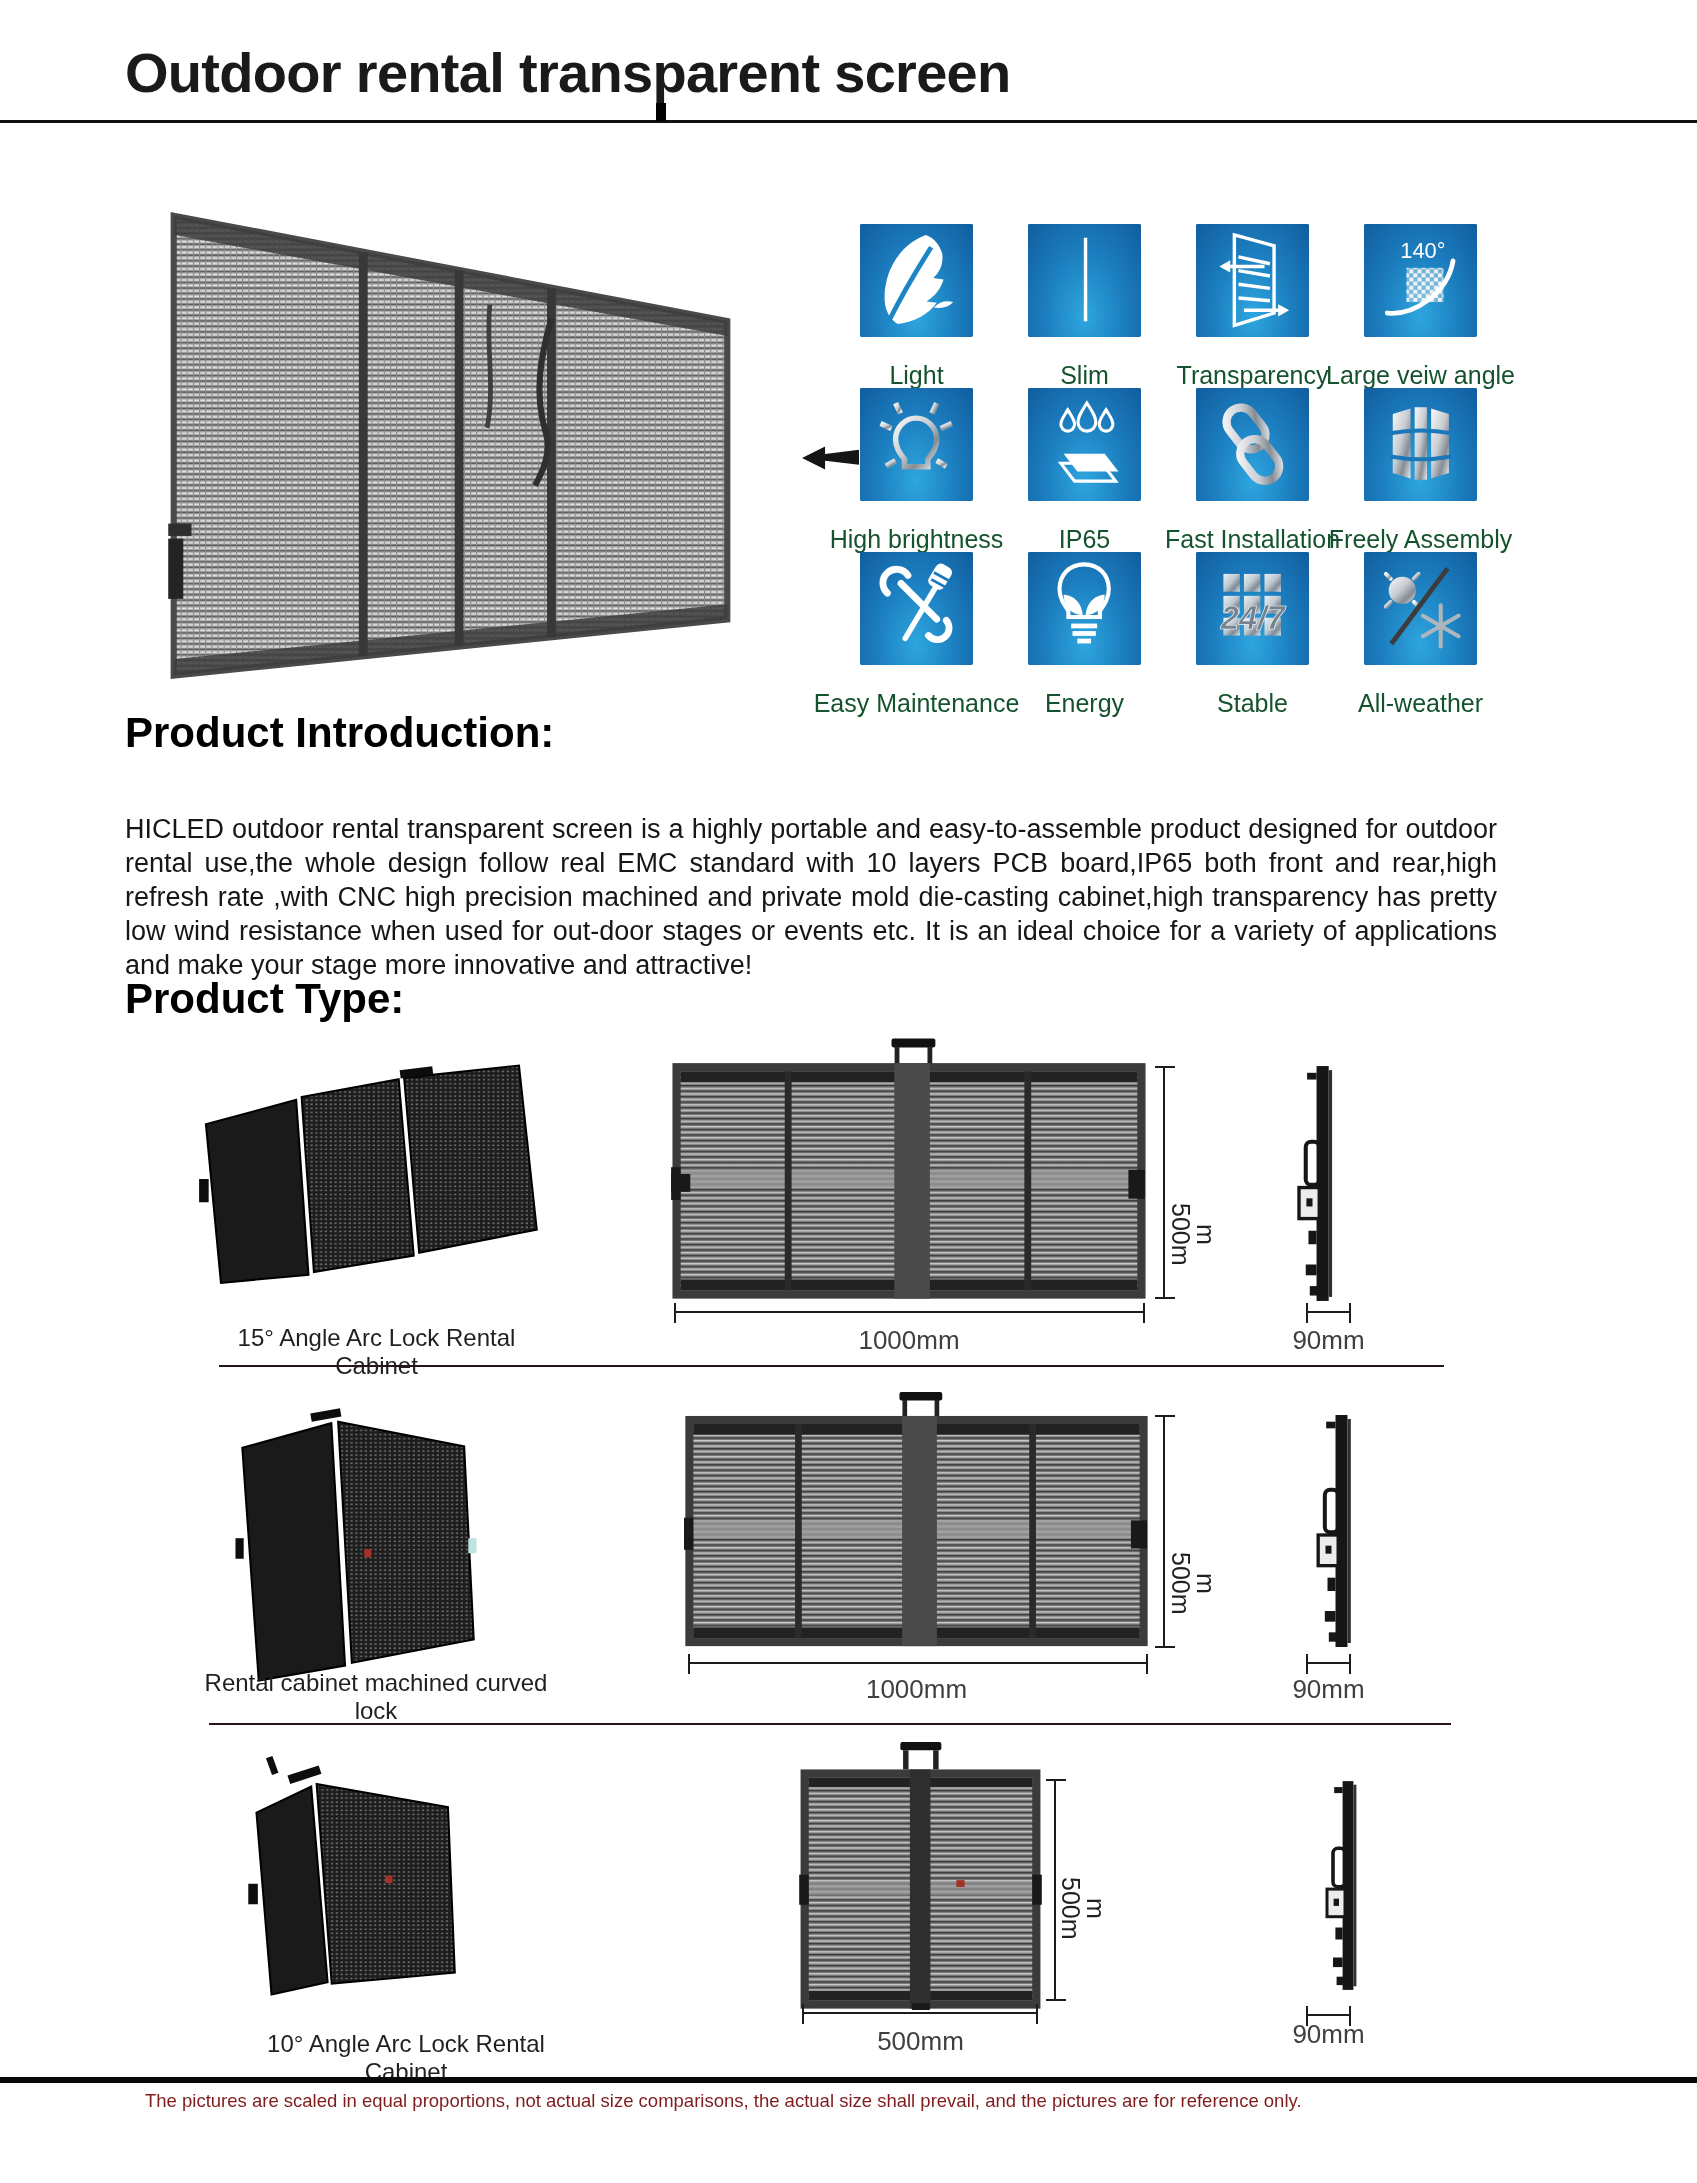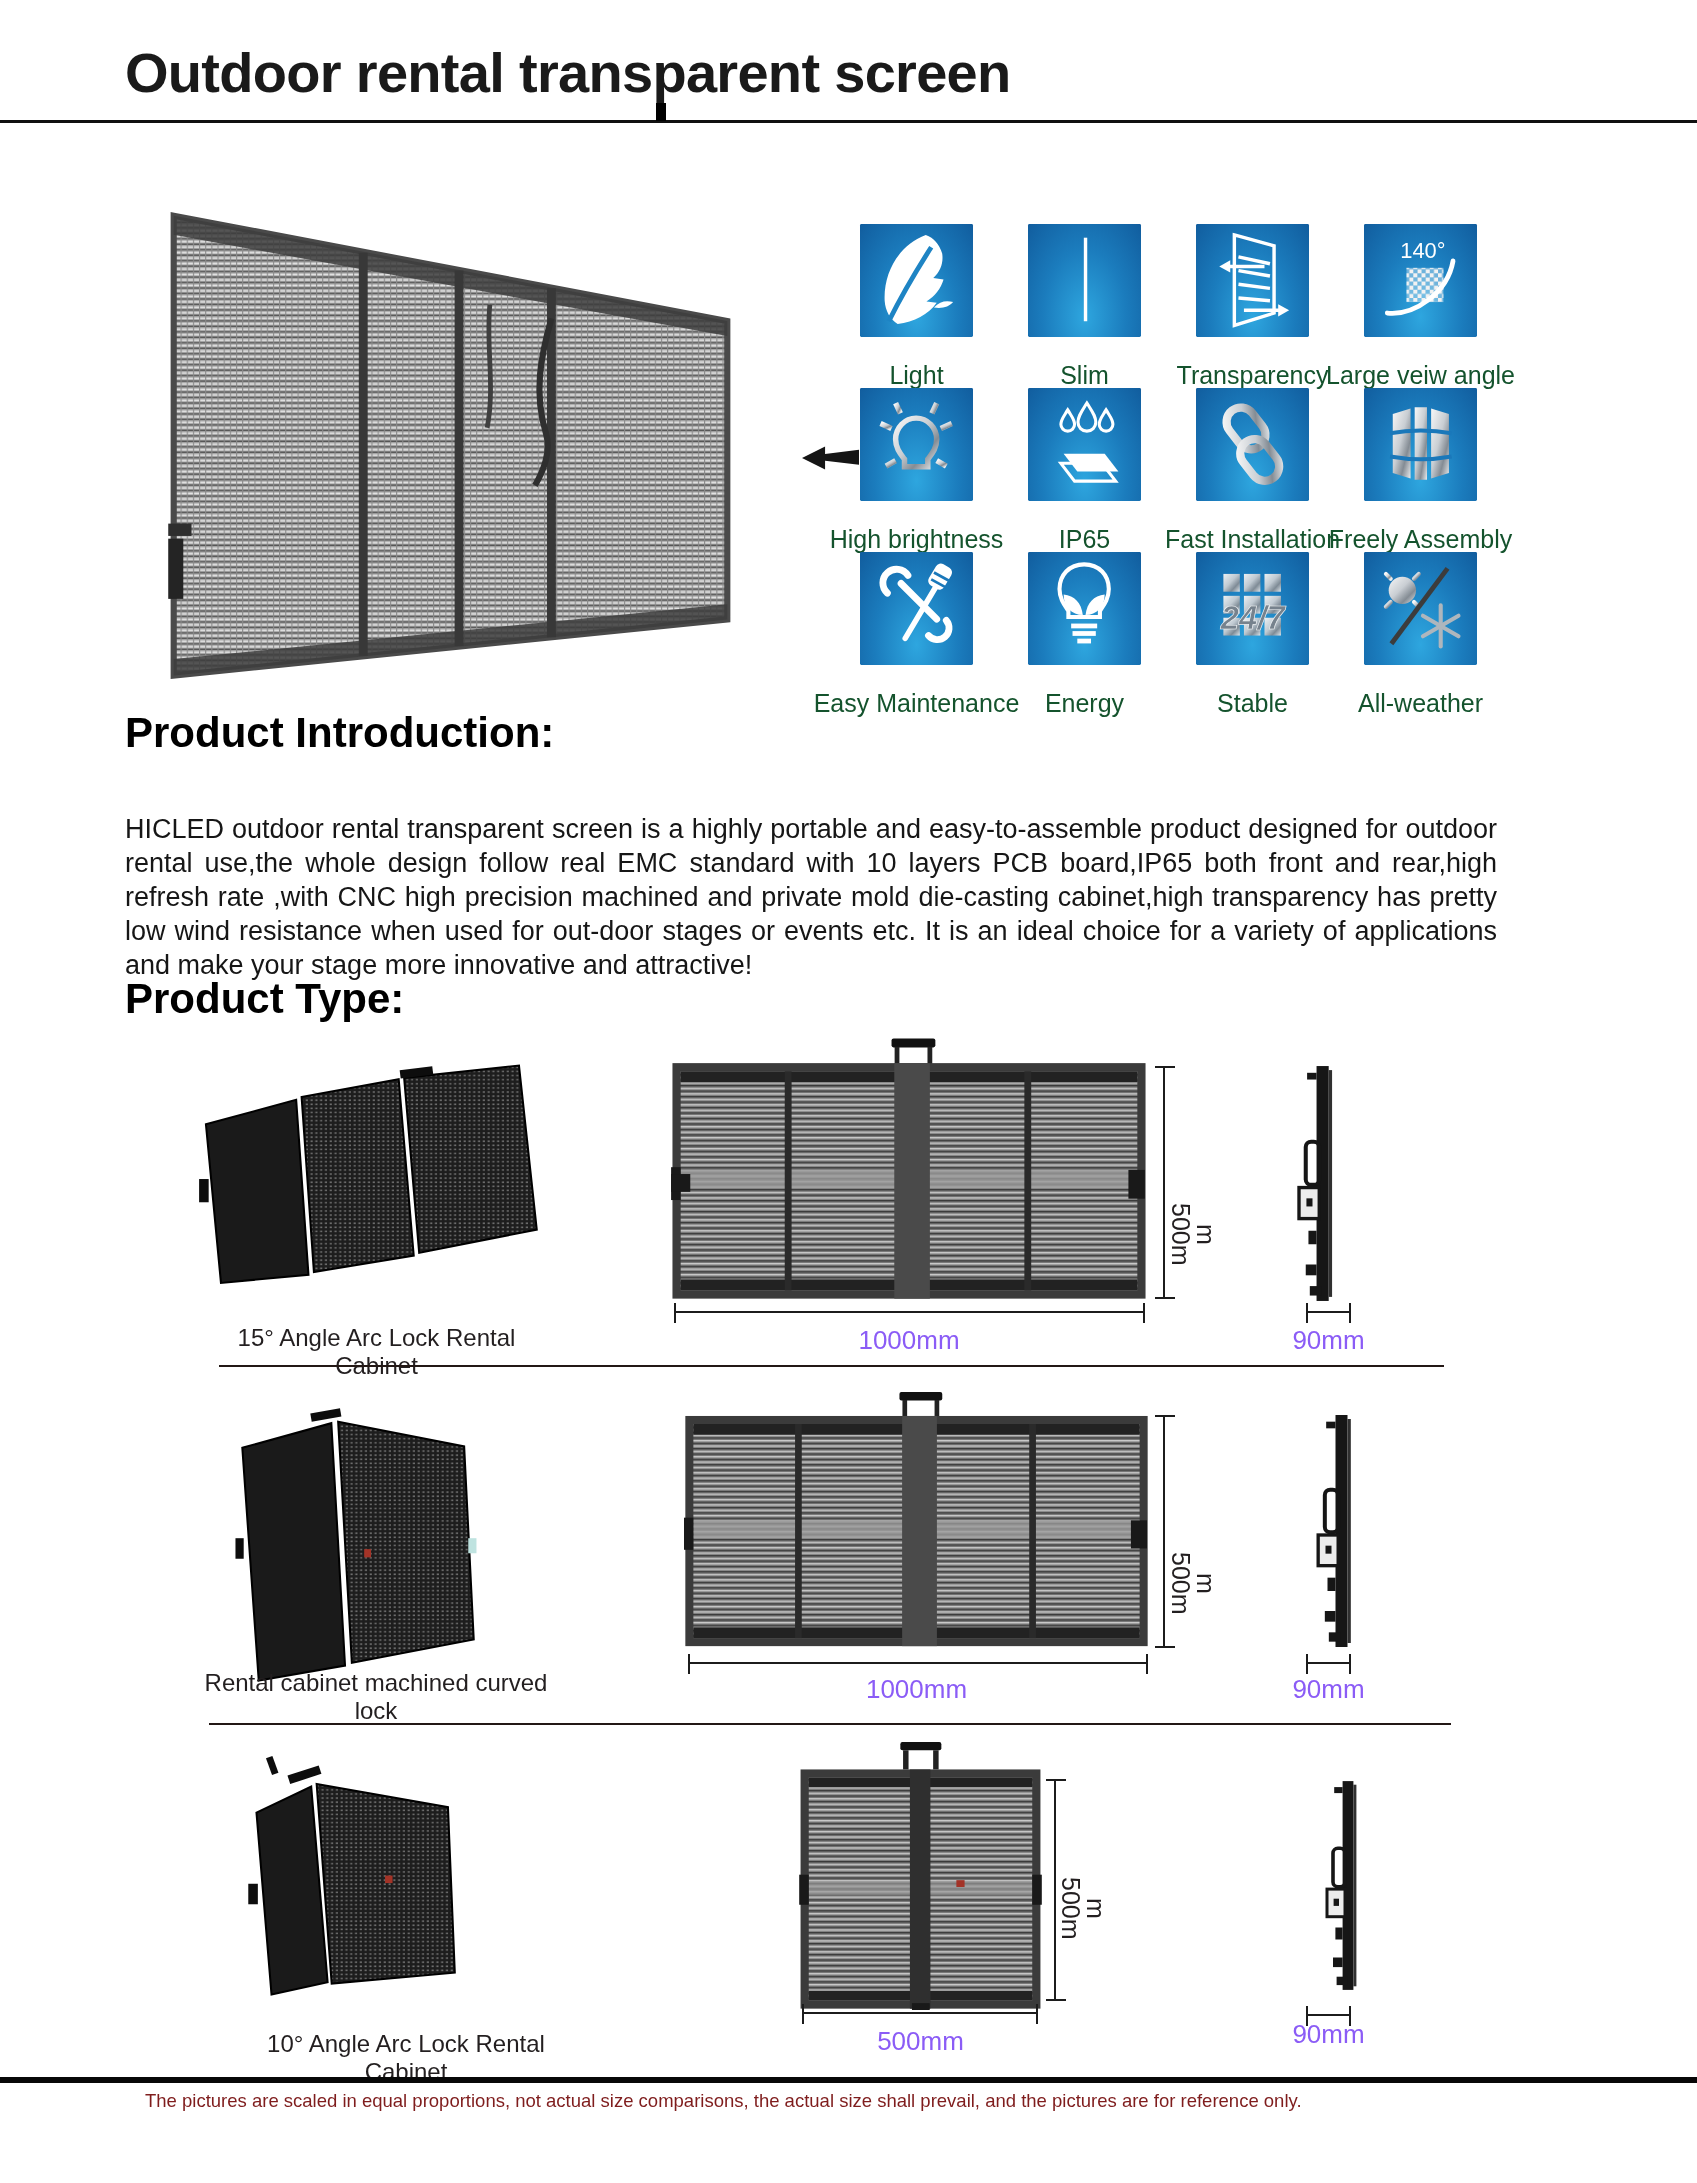--- a/index.html
+++ b/index.html
@@ -19,21 +19,21 @@
   .tile svg{width:113px;height:113px;display:block;}
   .f-label{margin-top:24px;font-size:25px;color:#14532d;white-space:nowrap;}
   
   .h1{font-size:42px;font-weight:bold;color:#000;}
   #intro-heading{left:125px;top:709px;}
   #intro-body{left:125px;top:768px;width:1372px;font-size:27px;line-height:34px;
               text-align:justify;color:#161616;margin-top:44px;}
   #ptype-heading{left:125px;top:975px;}
   
   .prod-name{font-size:24px;color:#231f20;text-align:center;}
-  .dim-label{font-size:26px;color:#8b5cf6;text-align:center;}
+  .dim-label{font-size:26px;color:#404040;text-align:center;}
   .hdim{position:absolute;height:0;border-top:2.1px solid #1c1c1c;}
   .hdim::before,.hdim::after{content:"";position:absolute;top:-10.3px;width:2.1px;height:20.5px;background:#1c1c1c;}
   .hdim::before{left:0;}.hdim::after{right:0;}
   .vdim{position:absolute;width:0;border-left:2.1px solid #1c1c1c;}
   .vdim::before,.vdim::after{content:"";position:absolute;left:-10.3px;width:20.5px;height:2.1px;background:#1c1c1c;}
   .vdim::before{top:0;}.vdim::after{bottom:0;}
   .vlabel{position:absolute;writing-mode:vertical-lr;text-orientation:sideways;
           height:77px;font-size:25px;line-height:25px;color:#231f20;
           word-break:break-all;text-align:center;}
   .sep{position:absolute;height:2.1px;background:#231815;}

